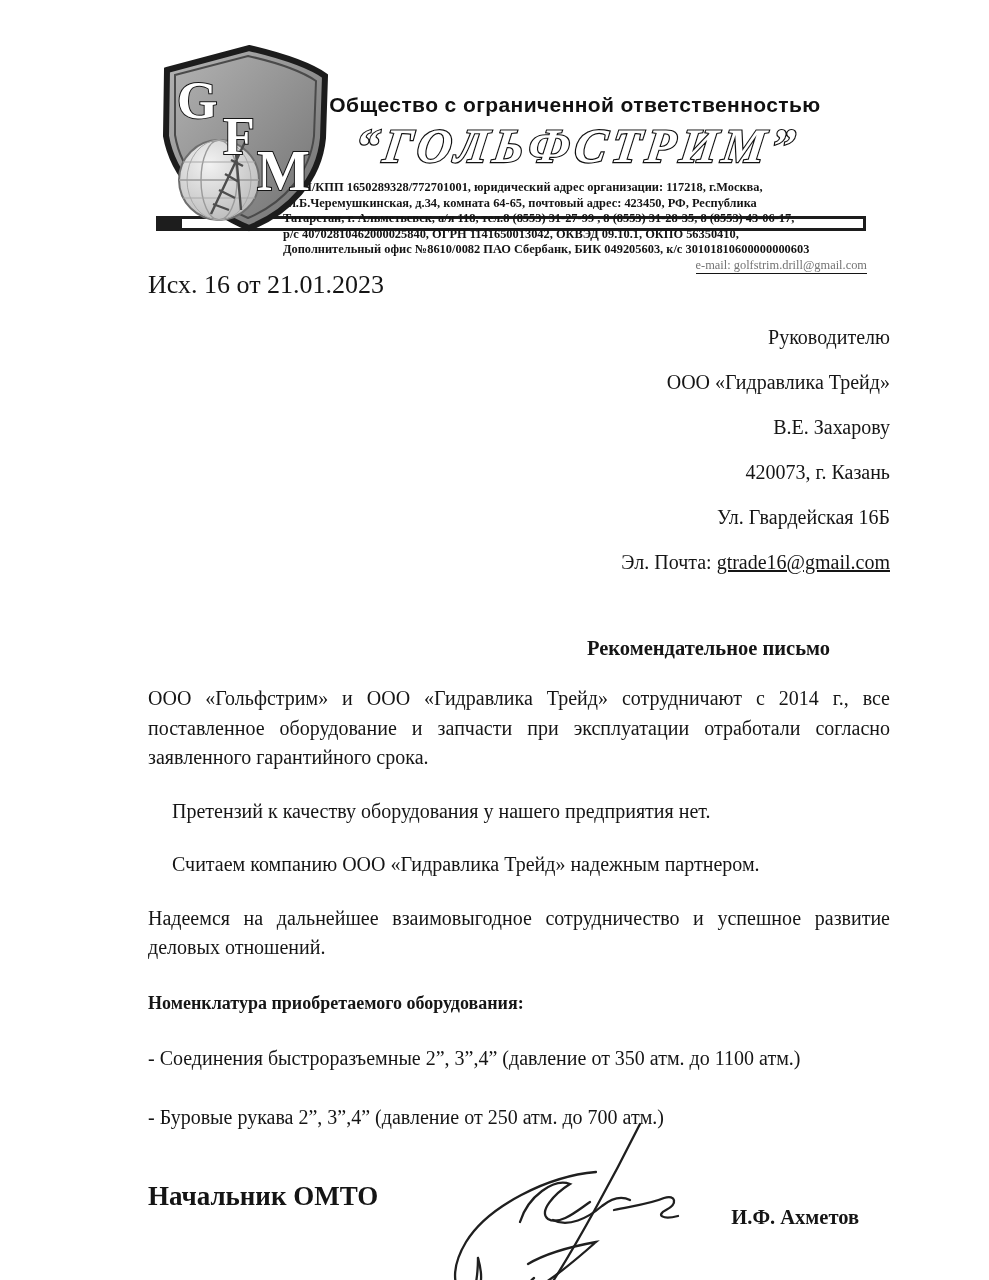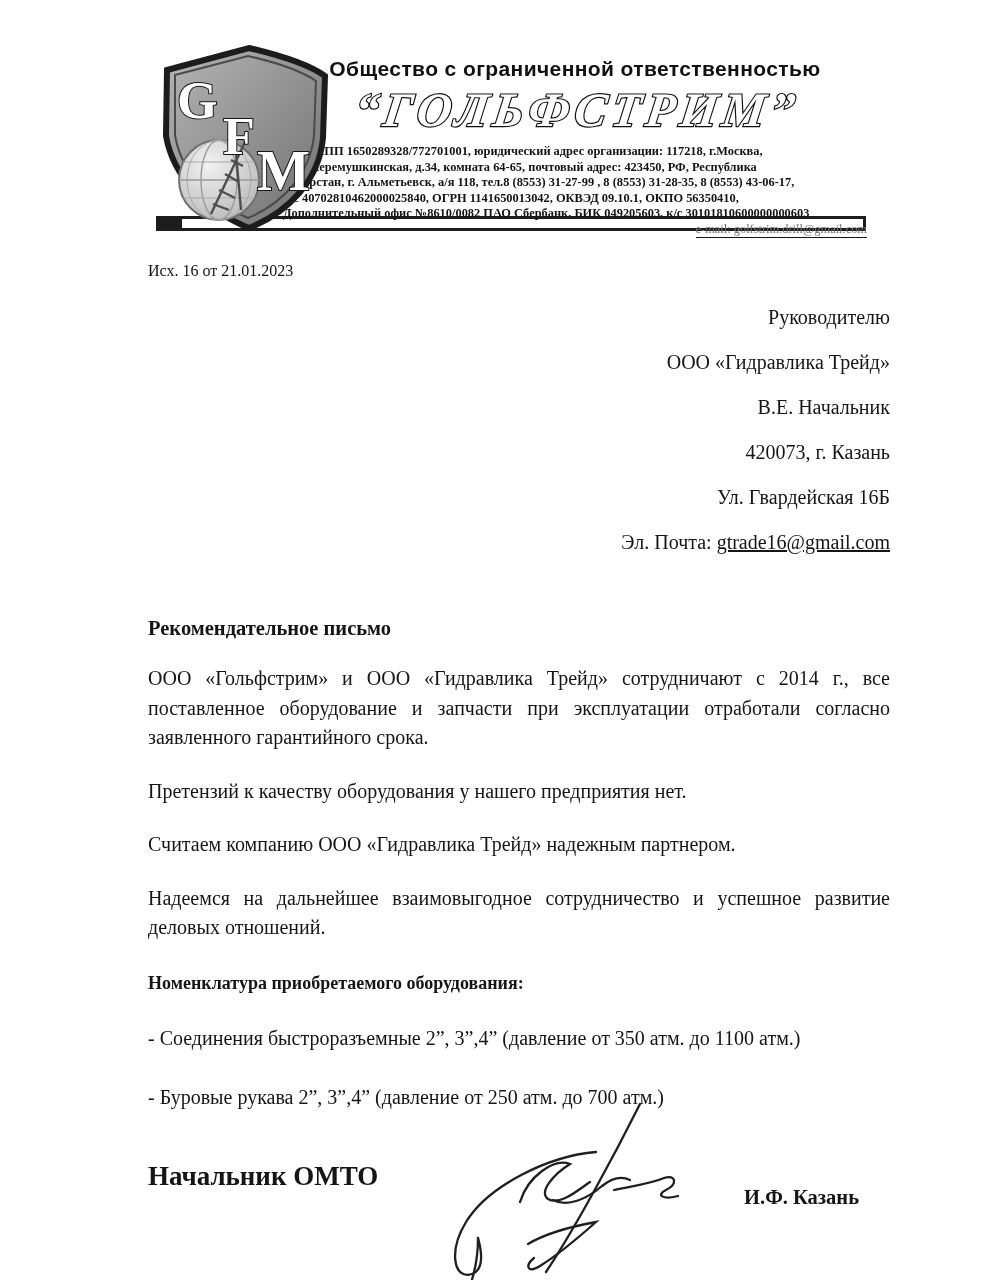--- a/index.html
+++ b/index.html
@@ -12,43 +12,43 @@
     color:#151515;
     overflow:hidden;
   }
   
   .letterhead{position:absolute;left:0;top:0;width:989px;height:248px;}
   .logo{position:absolute;left:153px;top:42px;width:184px;height:192px;z-index:5;}
   .head-text{position:absolute;left:283px;top:57px;width:584px;z-index:2;}
   .org-type{
     font-family:"Liberation Sans", sans-serif;
     font-weight:bold;font-size:21px;letter-spacing:.4px;
-    text-align:center;white-space:nowrap;color:#111;
+    text-align:center;white-space:nowrap;color:#111;margin-top:36px;
   }
   .company-svg{display:block;margin:1px auto 0 auto;}
   .addr{
     margin-top:4px;
     font-weight:bold;font-size:12.4px;line-height:15.6px;
     color:#141414;white-space:nowrap;
   }
   .email-line{
     text-align:right;font-weight:normal;font-size:12.4px;line-height:15px;color:#737373;
   }
   .email-line .u{border-bottom:1.5px solid #141414;padding-bottom:1px;}
   .head-rule{position:absolute;left:156px;top:216px;width:704px;height:9px;
     border:3px solid #1d1d1d;background:#fff;z-index:1;}
   .head-rule-cap{position:absolute;left:156px;top:216px;width:26px;height:15px;background:#1d1d1d;z-index:2;}
   
   .body{position:absolute;left:0;top:248px;width:989px;padding:0 99px 0 148px;box-sizing:border-box;}
-  .ref-line{margin-top:14px;font-size:16px;}
+  .ref-line{margin-top:22px;font-size:26px;}
   .recipient{margin-top:15px;text-align:right;font-size:20px;line-height:45px;}
   .recipient .u{text-decoration:underline;}
-  .letter-title{margin-top:52px;text-align:left;font-weight:bold;font-size:20.5px;padding-right:60px;}
+  .letter-title{margin-top:52px;text-align:right;font-weight:bold;font-size:20.5px;padding-right:60px;}
   .para{margin-top:24px;font-size:20px;line-height:29.5px;text-align:justify;}
-  .para.short{text-align:left;}
+  .para.short{text-align:left;margin-left:24px;}
   .nomen-head{margin-top:30px;font-weight:bold;font-size:18px;}
   .nomen-item{margin-top:30px;font-size:20px;line-height:29px;}
   
   .sig-block{position:relative;margin-top:44px;height:225px;}
   .sig-role{font-weight:bold;font-size:27px;line-height:41px;white-space:nowrap;}
   .sig-name{position:absolute;right:31px;top:30px;font-weight:bold;font-size:20.5px;white-space:nowrap;}
   .sig-svg{position:absolute;left:230px;top:-62px;}
 </style>
 </head>
 <body>
@@ -113,21 +113,21 @@
     <div class="head-rule-cap"></div>
   </div>
 
   <div class="body">
 
     <div class="ref-line">Исх. 16 от 21.01.2023</div>
 
     <div class="recipient">
       <div>Руководителю</div>
       <div>ООО «Гидравлика Трейд»</div>
-      <div>В.Е. Начальник</div>
+      <div>В.Е. Захарову</div>
       <div>420073, г. Казань</div>
       <div>Ул. Гвардейская 16Б</div>
       <div><span>Эл. Почта: </span><span class="u">gtrade16@gmail.com</span></div>
     </div>
 
     <div class="letter-title">Рекомендательное письмо</div>
 
     <div class="para">ООО «Гольфстрим» и ООО «Гидравлика Трейд» сотрудничают с 2014 г., все поставленное оборудование и запчасти при эксплуатации отработали согласно заявленного гарантийного срока.</div>
     <div class="para short">Претензий к качеству оборудования у нашего предприятия нет.</div>
     <div class="para short">Считаем компанию ООО «Гидравлика Трейд» надежным партнером.</div>
@@ -151,17 +151,17 @@
           <path d="M175 106 C190 114 210 104 224 92 C234 84 244 82 252 86"></path>
 
           <path d="M150 150 C170 138 196 132 218 128 C200 144 178 162 162 172 C150 180 146 172 156 164"></path>
 
           <path d="M168 178 C196 136 236 62 262 10"></path>
 
           <path d="M236 96 C254 92 272 90 286 84 C298 80 300 90 288 96 C278 101 284 106 300 102"></path>
         </g>
       </svg>
 
-      <div class="sig-name">И.Ф. Казань</div>
+      <div class="sig-name">И.Ф. Ахметов</div>
     </div>
 
   </div>
 </div>
 
 </body></html>

